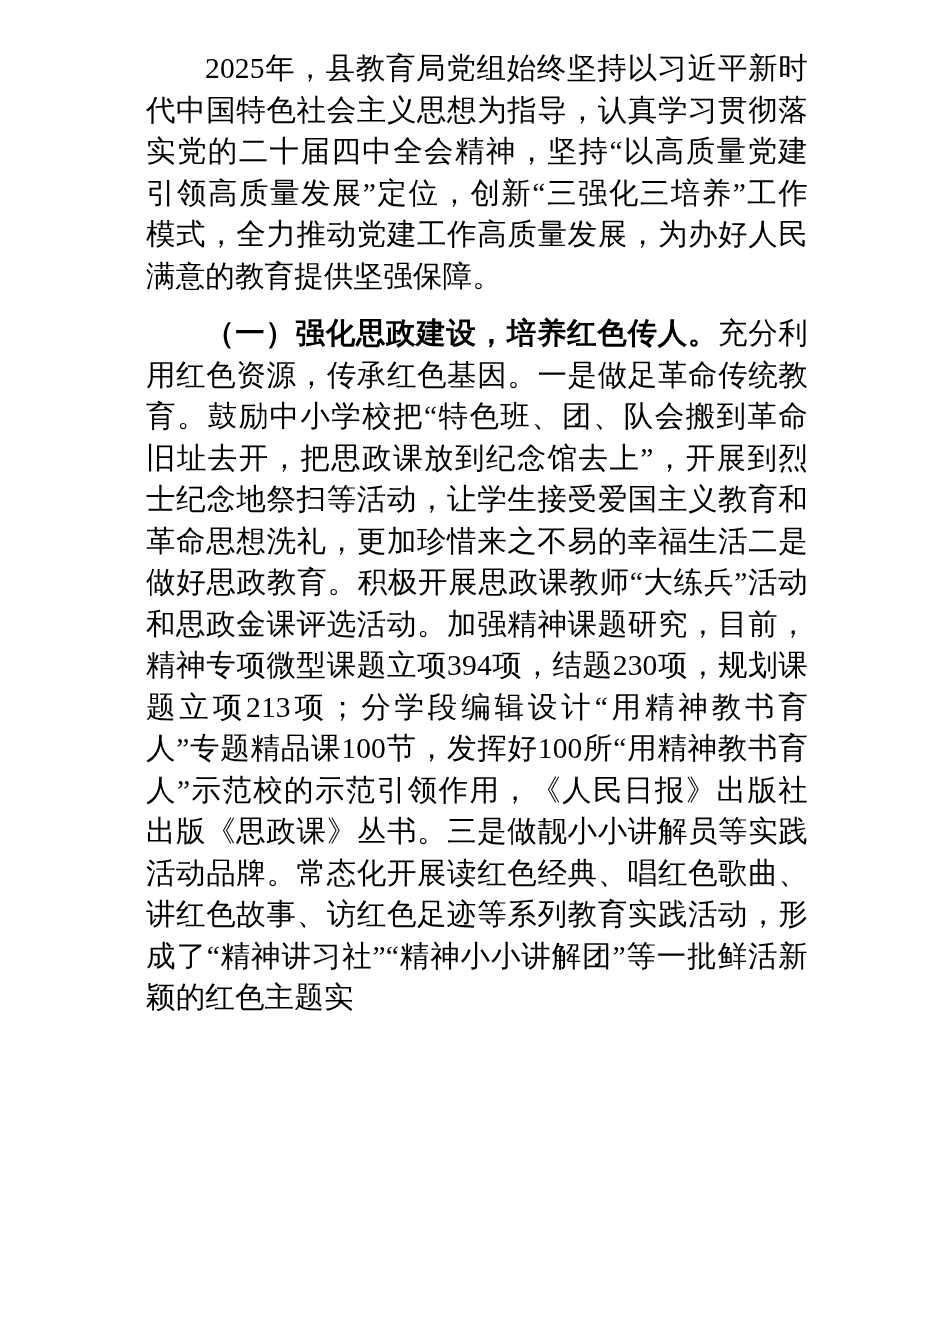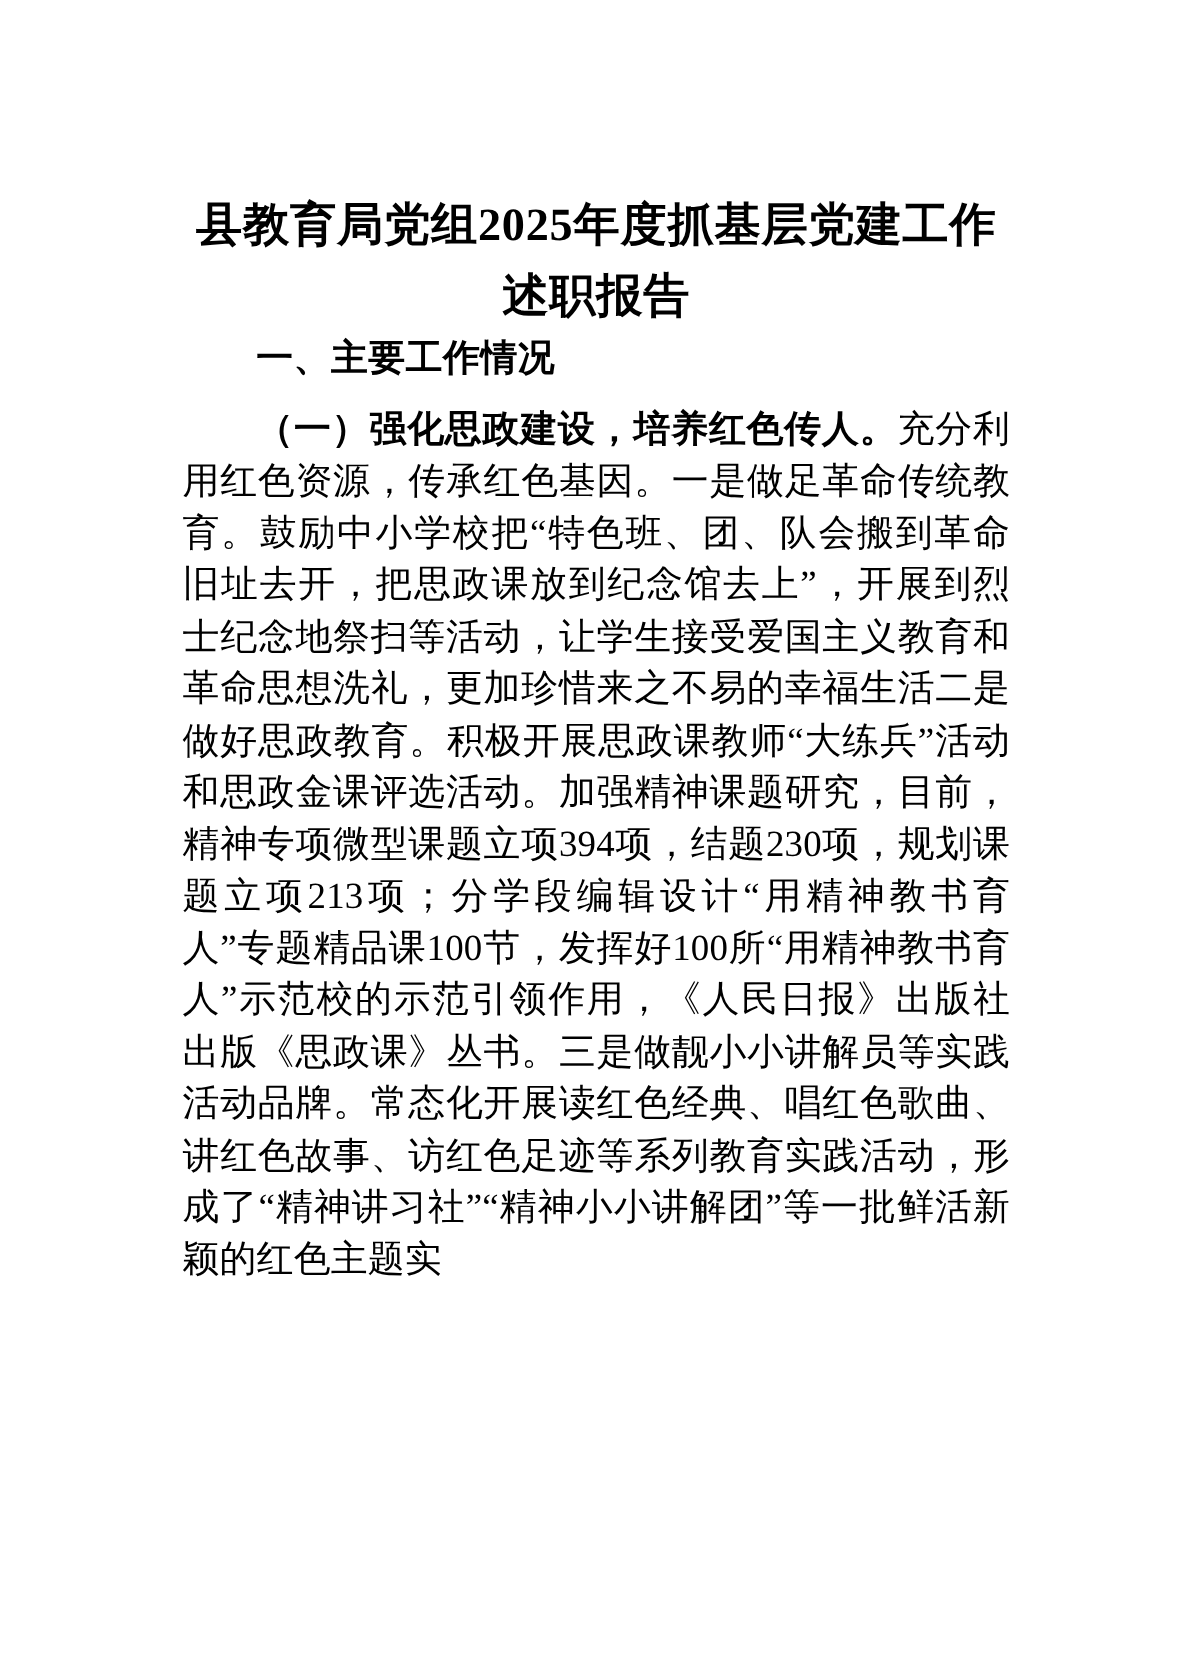--- a/index.html
+++ b/index.html
@@ -83,26 +83,25 @@
   .body-block {
     overflow: hidden;
   }
 </style>
 </head>
 <body>
 
 <div class="page">
   <div class="content">
 
-    <h1 class="doc-title">县教育局党组2025年度抓基层党建工作述职报告</h1>
 
     <div class="body-block">
 
+      <p class="para first">2025年，县教育局党组始终坚持以习近平新时代中国特色社会主义思想为指导，认真学习贯彻落实党的二十届四中全会精神，坚持“以高质量党建引领高质量发展”定位，创新“三强化三培养”工作模式，全力推动党建工作高质量发展，为办好人民满意的教育提供坚强保障。</p>
 
-      <p class="section-heading">一、主要工作情况</p>
 
       <p class="para tight">
         <span class="lead">（一）强化思政建设，培养红色传人。</span><span>充分利用红色资源，传承红色基因。一是做足革命传统教育。鼓励中小学校把“特色班、团、队会搬到革命旧址去开，把思政课放到纪念馆去上”，开展到烈士纪念地祭扫等活动，让学生接受爱国主义教育和革命思想洗礼，更加珍惜来之不易的幸福生活二是做好思政教育。积极开展思政课教师“大练兵”活动和思政金课评选活动。加强精神课题研究，目前，精神专项微型课题立项394项，结题230项，规划课题立项213项；分学段编辑设计“用精神教书育人”专题精品课100节，发挥好100所“用精神教书育人”示范校的示范引领作用，《人民日报》出版社出版《思政课》丛书。三是做靓小小讲解员等实践活动品牌。常态化开展读红色经典、唱红色歌曲、讲红色故事、访红色足迹等系列教育实践活动，形成了“精神讲习社”“精神小小讲解团”等一批鲜活新颖的红色主题实</span>
       </p>
 
     </div>
   </div>
 </div>
 
 </body></html>

